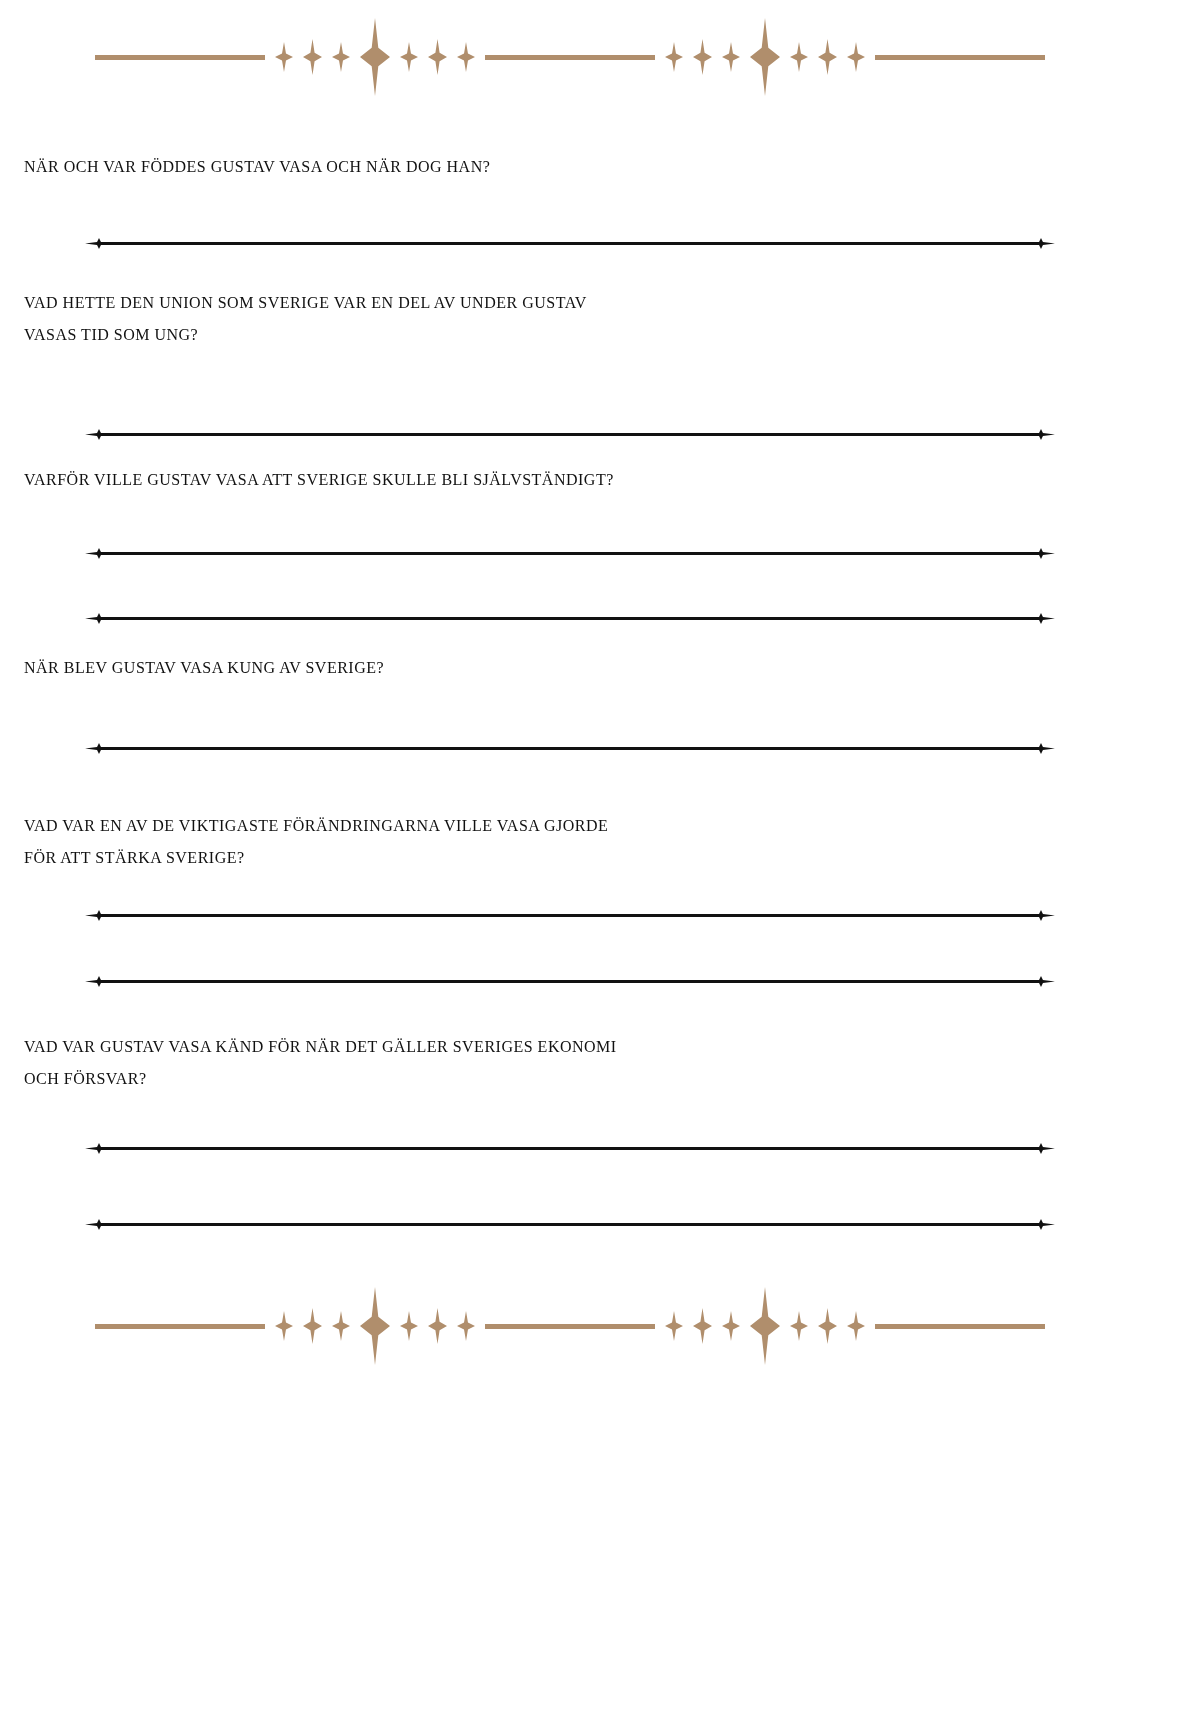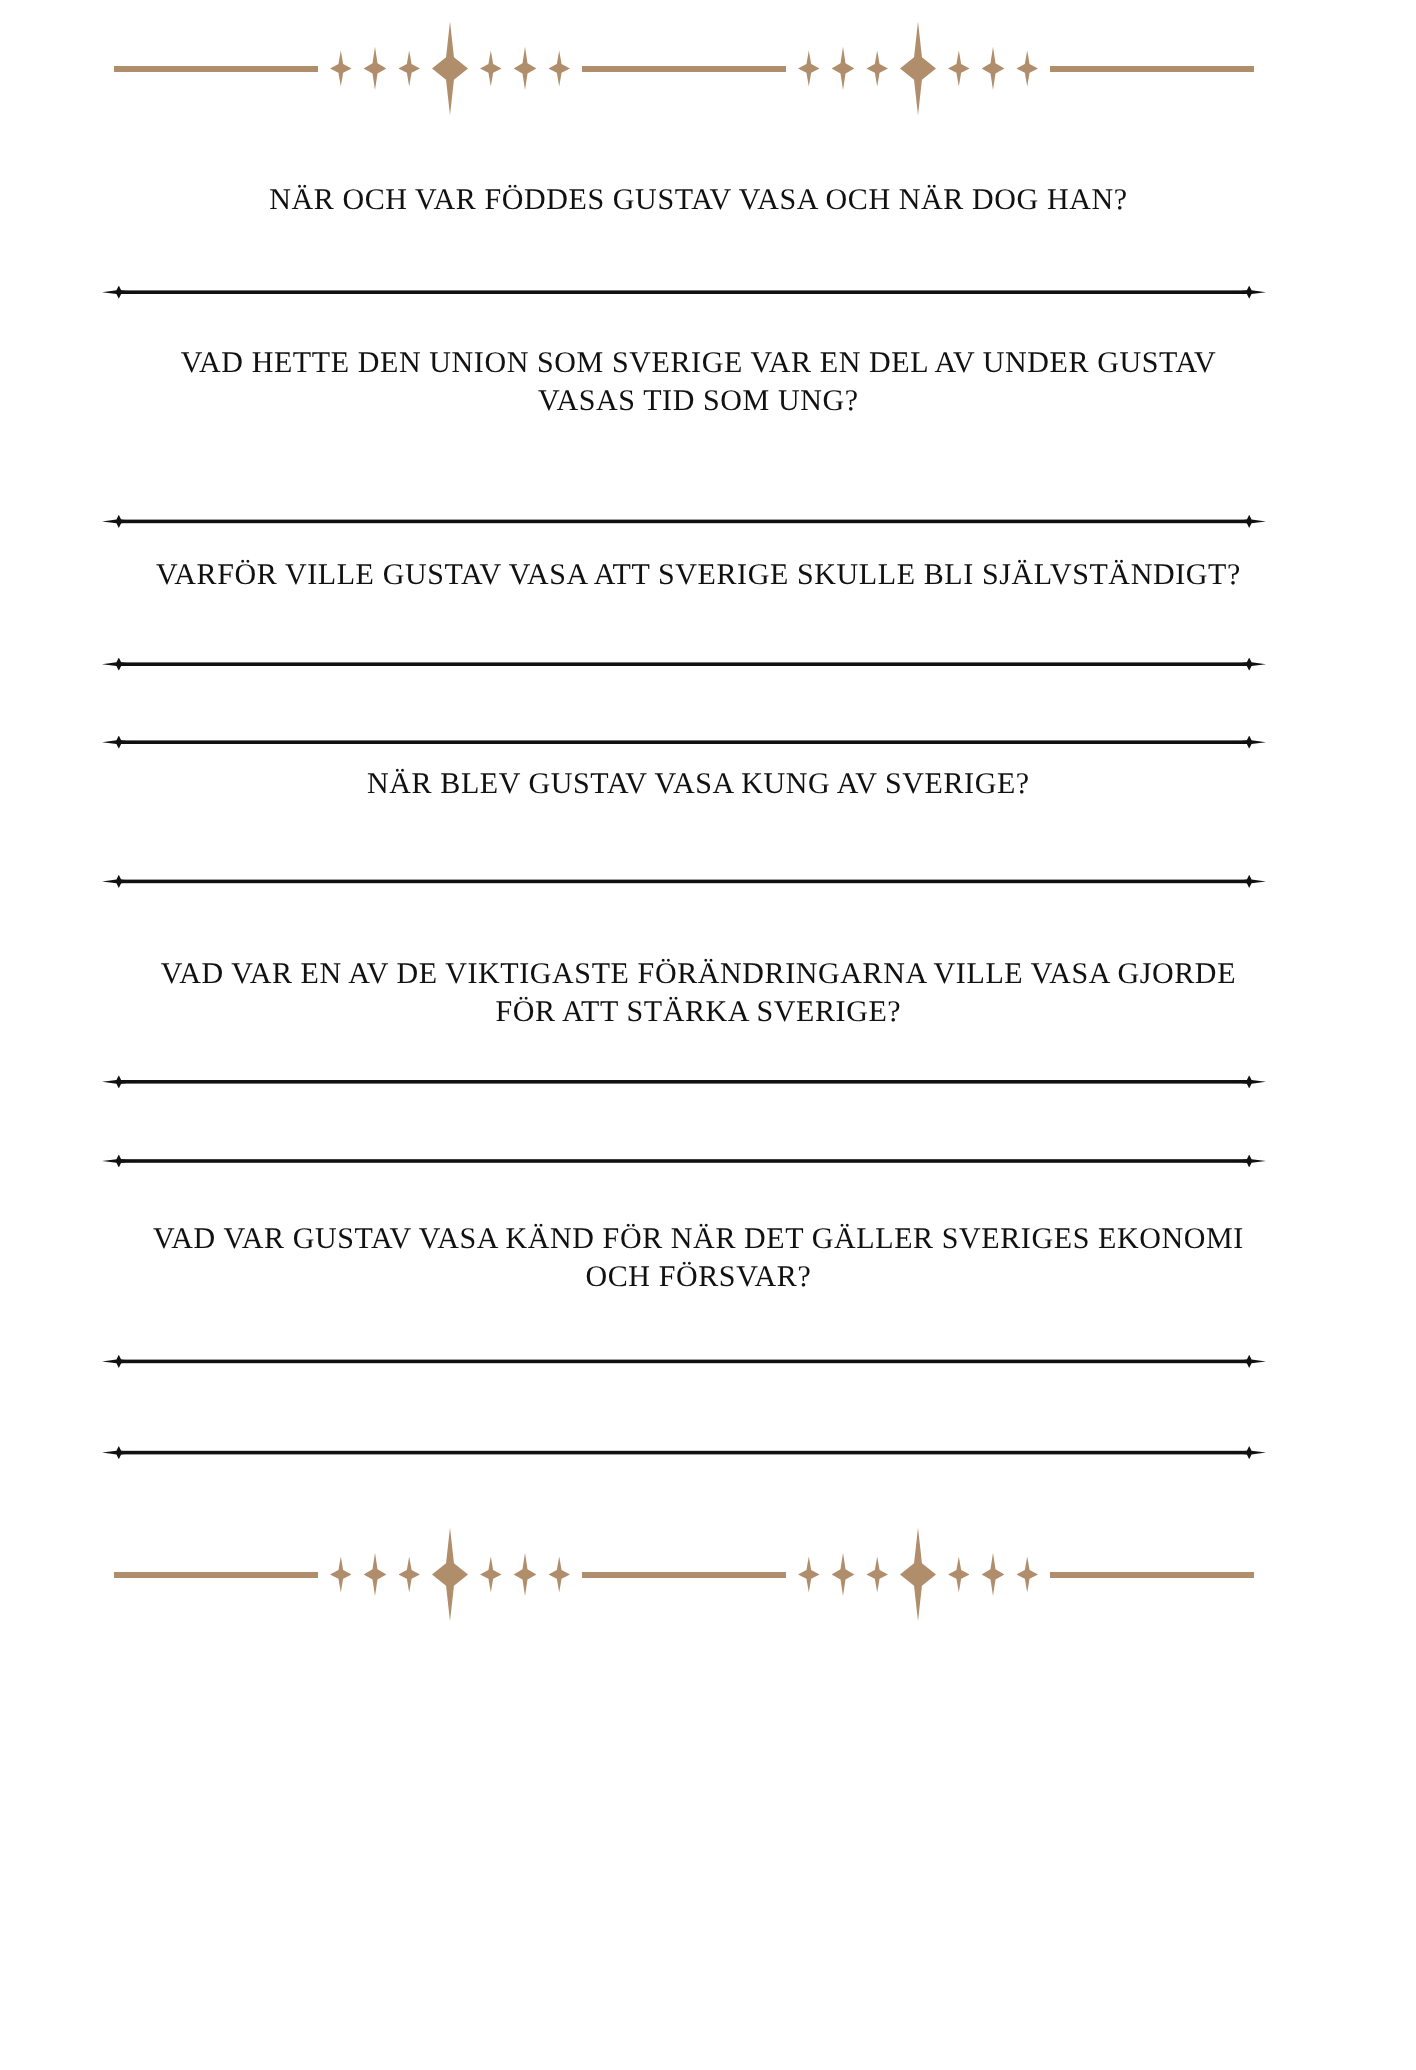--- a/index.html
+++ b/index.html
@@ -43,22 +43,22 @@
   .page-title {
     margin-top: 17px;
     text-align: center;
     font-size: 28px;
     line-height: 32px;
     font-weight: bold;
     letter-spacing: 0.5px;
   }
   
   .question {
-    text-align: center;
-    font-size: 25px;
+    text-align: left;
+    font-size: 16px;
     line-height: 32px;
     letter-spacing: 0.5px;
     white-space: pre-line;
     padding-left: 24px;
   }
   
   .answer-line {
     position: relative;
     height: 11px;
     width: 962px;
@@ -135,21 +135,21 @@
           <span class="al-diamond left"></span>
           <span class="al-diamond right"></span>
         </div>
         <div class="answer-line" style="margin-top: 54px;">
           <span class="al-bar"></span>
           <span class="al-diamond left"></span>
           <span class="al-diamond right"></span>
         </div>
       </div>
       <div class="section">
-        <div class="question" style="margin-top: 14px;">NÄR BLEV GUSTAV VASA KUNG AV SVERIGE?</div>
+        <div class="question" style="margin-top: 28px;">NÄR BLEV GUSTAV VASA KUNG AV SVERIGE?</div>
         <div class="answer-line" style="margin-top: 59px;">
           <span class="al-bar"></span>
           <span class="al-diamond left"></span>
           <span class="al-diamond right"></span>
         </div>
       </div>
       <div class="section">
         <div class="question" style="margin-top: 56px;">VAD VAR EN AV DE VIKTIGASTE FÖRÄNDRINGARNA VILLE VASA GJORDE
 FÖR ATT STÄRKA SVERIGE?</div>
         <div class="answer-line" style="margin-top: 36px;">

